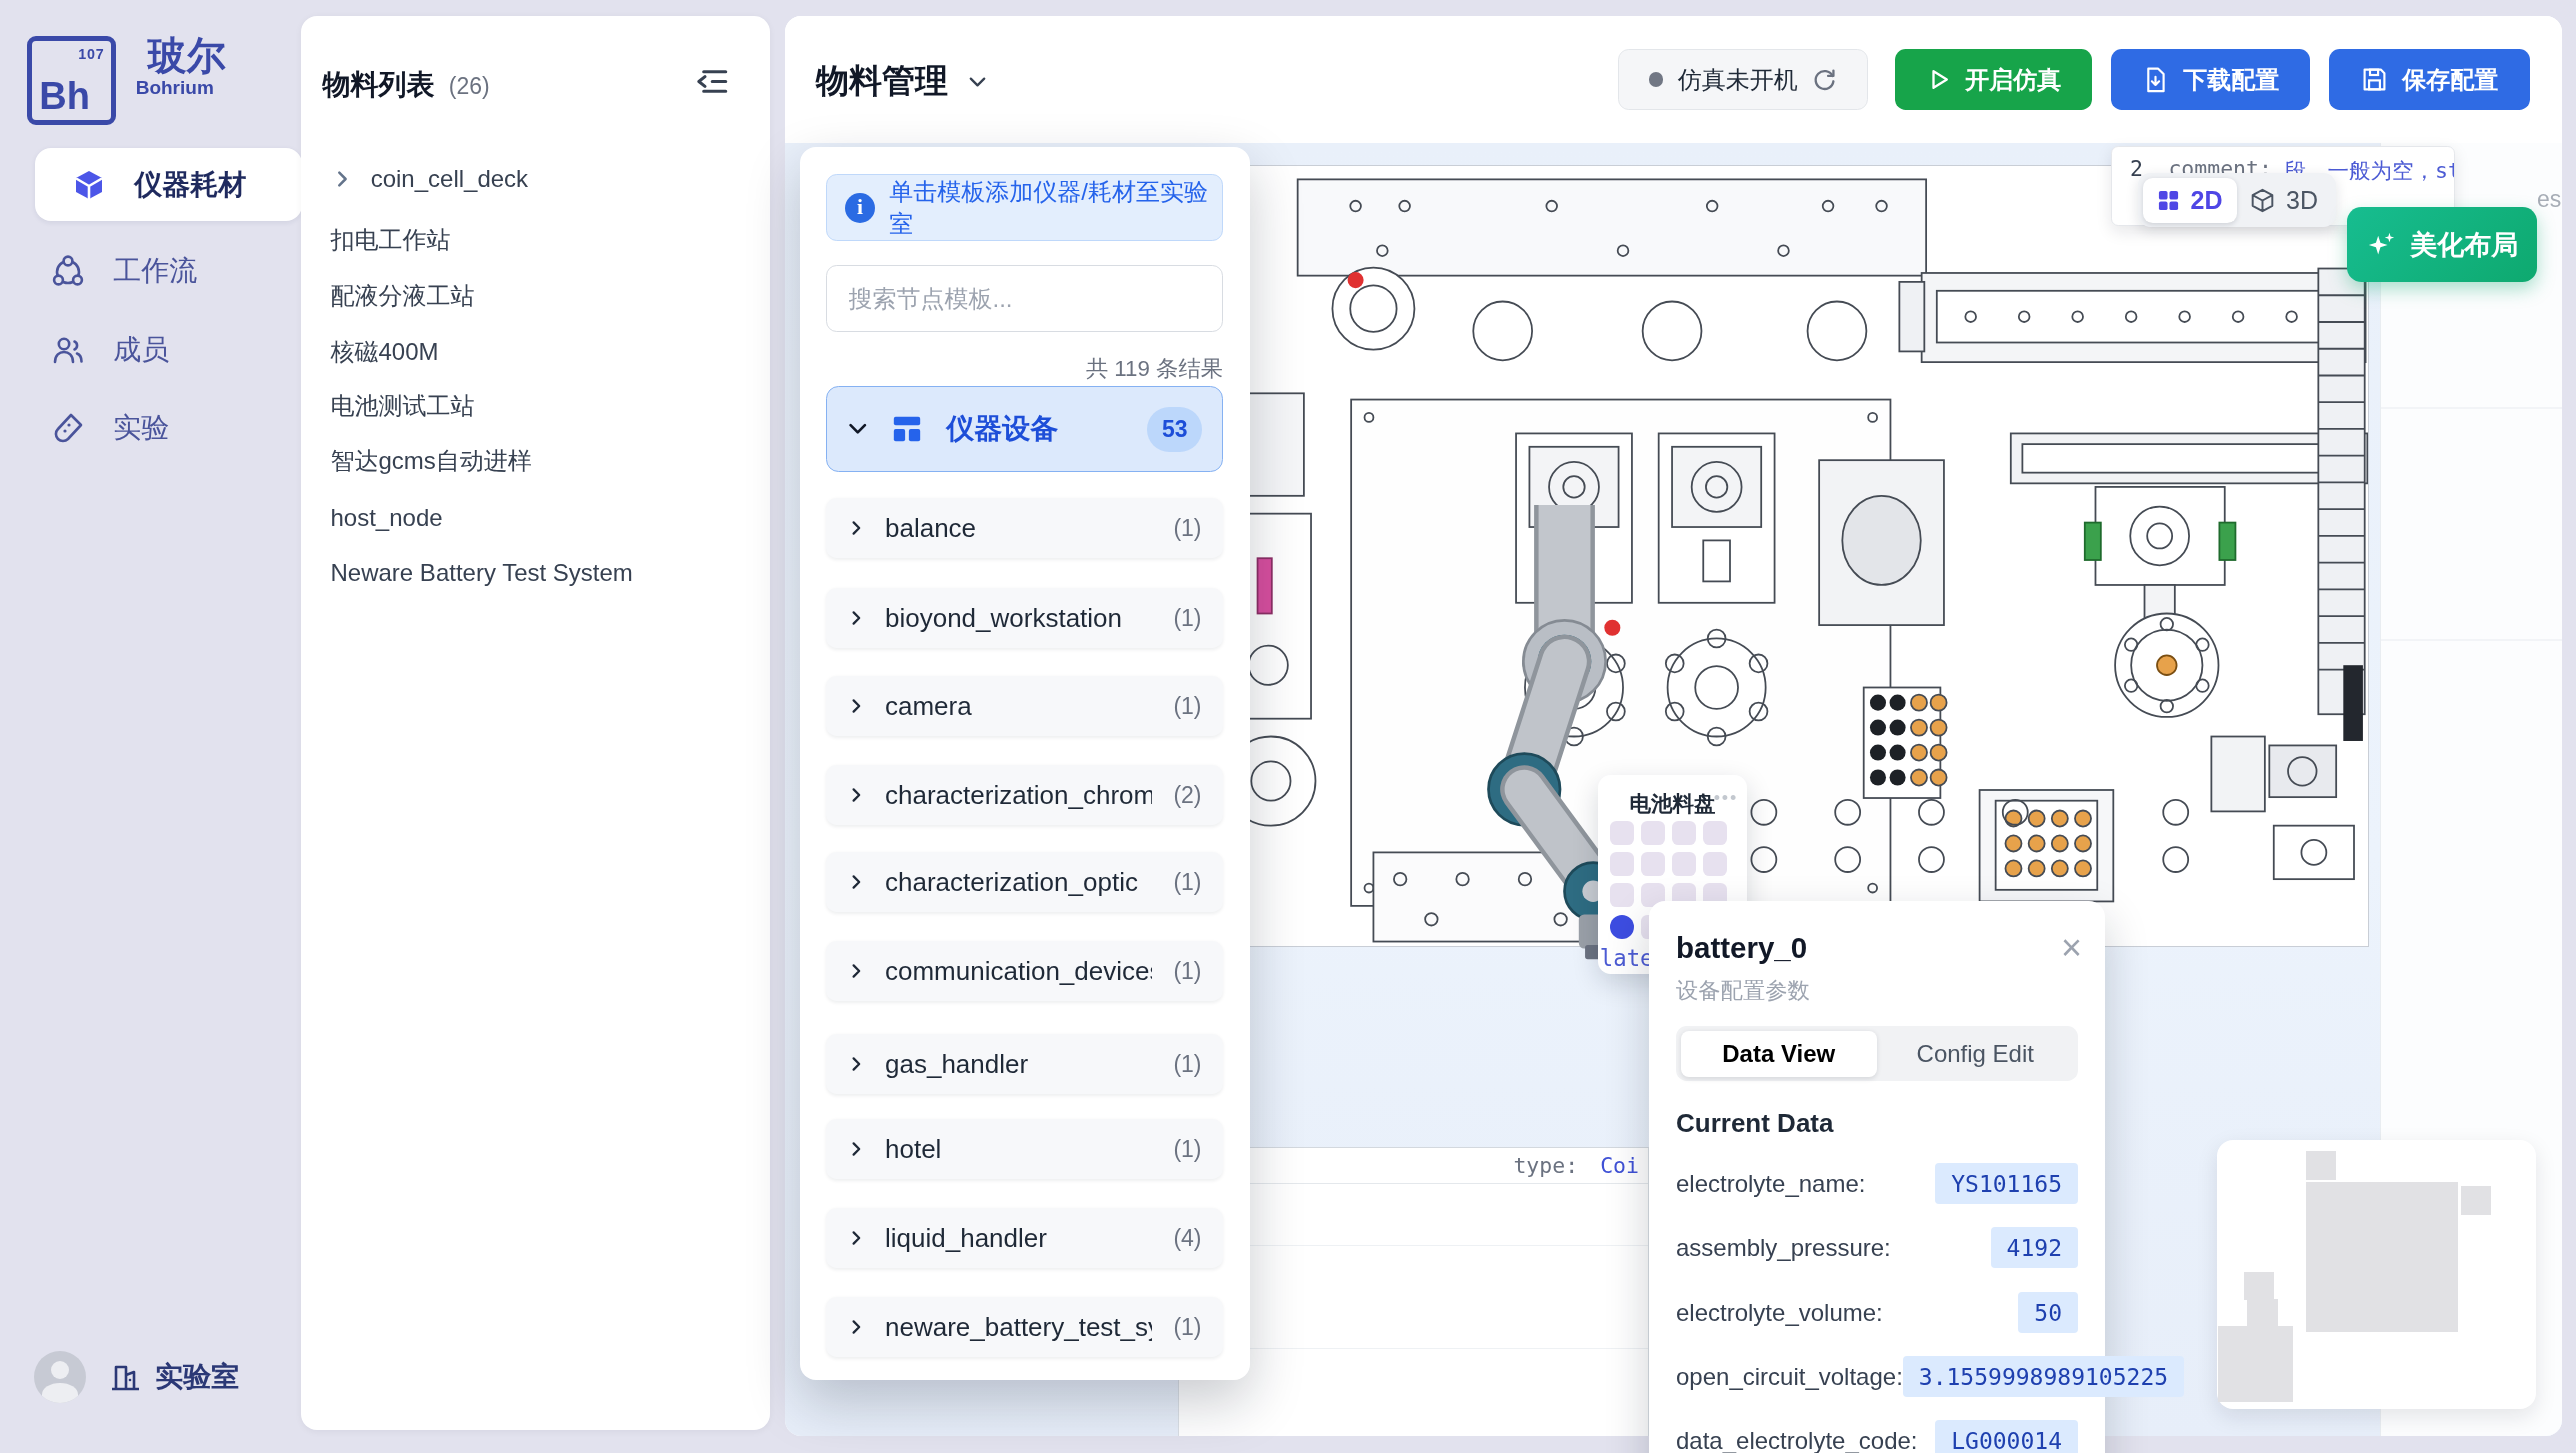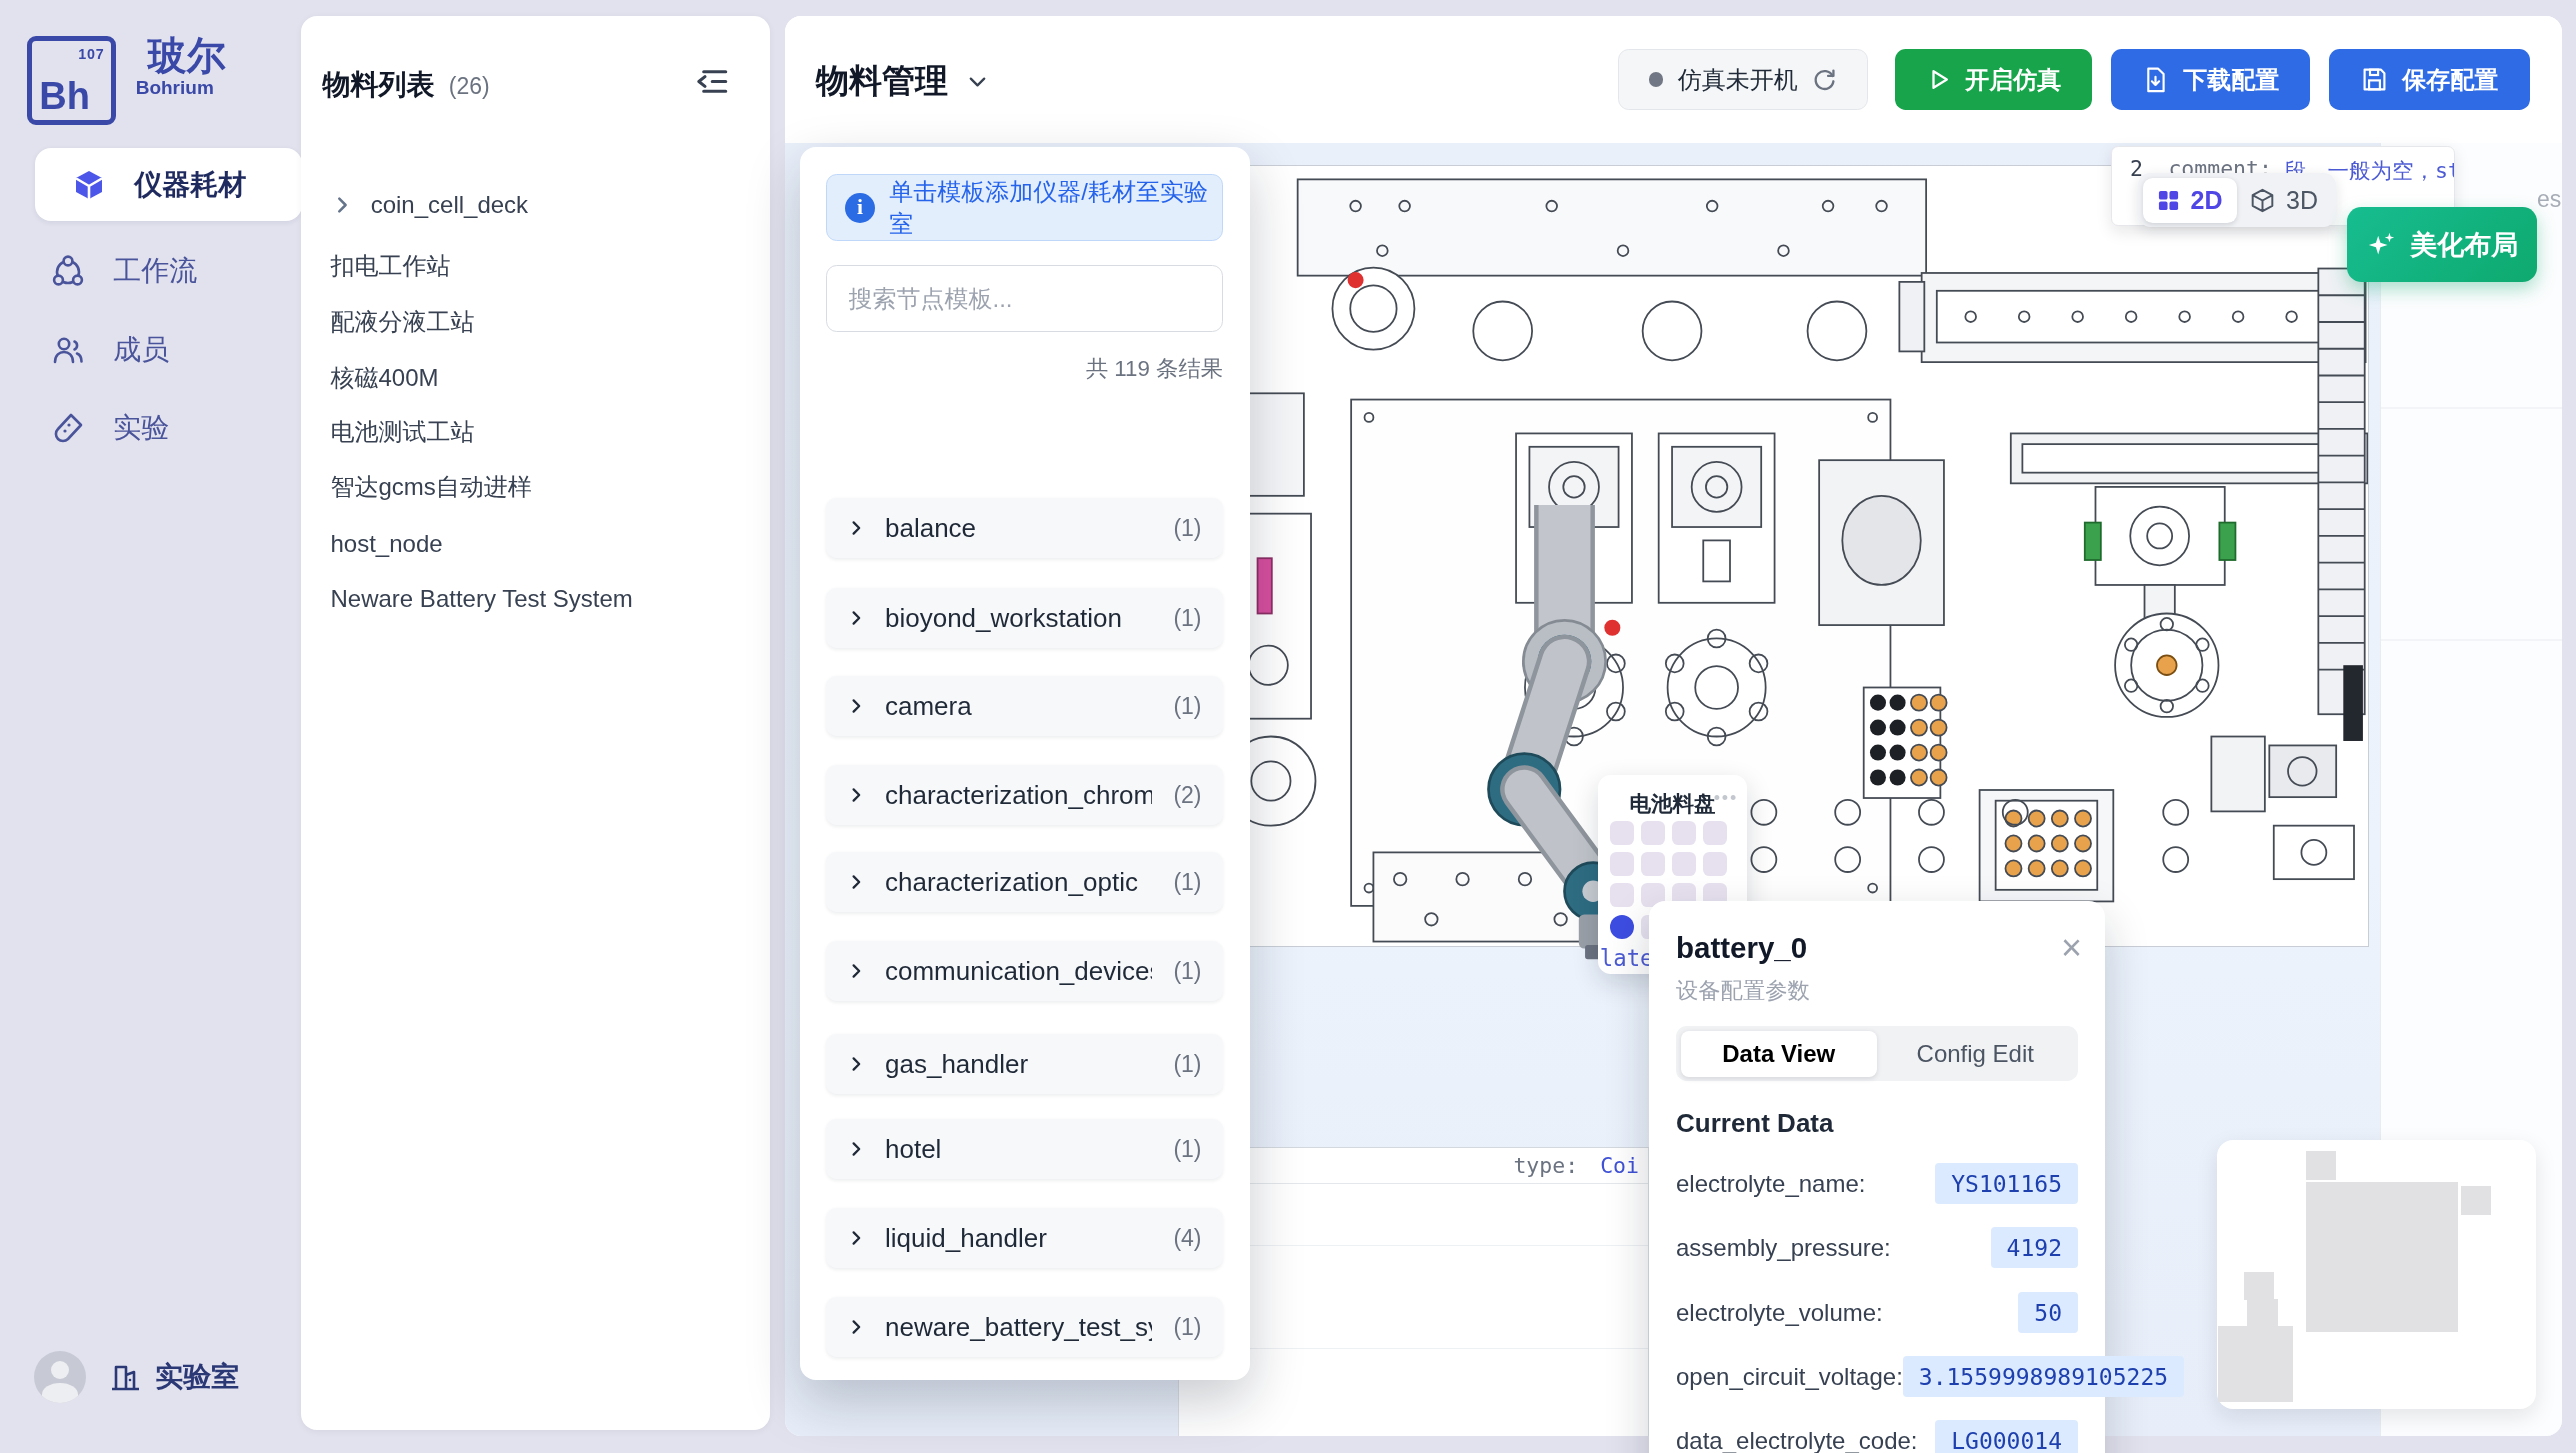--- a/index.html
+++ b/index.html
@@ -29,21 +29,21 @@
   .foot-label{font-size:28px;font-weight:700;color:#2B3876;display:flex;align-items:center;gap:14.3px;}
 
   
   .mat-card{left:301px;top:16px;width:469px;height:1414px;background:#fff;border-radius:16px;
             box-shadow:0 1.8px 7.2px rgba(15,23,42,.05);}
   .mat-head{position:absolute;left:21.5px;top:50px;display:flex;align-items:baseline;gap:14.3px;}
   .mat-title{font-size:28px;font-weight:700;color:#111827;}
   .mat-count{font-size:23px;color:#6B7280;}
   .collapse-btn{position:absolute;left:393px;top:46px;width:39px;height:39px;cursor:pointer;}
   .mat-row{position:absolute;left:0;width:100%;height:39px;display:flex;align-items:center;
-           font-size:24px;color:#374151;cursor:pointer;margin-top:26px;}
+           font-size:24px;color:#374151;cursor:pointer;}
   .mat-row .txt{padding-left:29.5px;}
   .mat-row.haschev .txt{padding-left:0;}
   .mat-chev{margin-left:32px;margin-right:19.7px;width:18px;height:18px;}
 
   
   .canvas-card{left:785px;top:16px;width:1777px;height:1420px;background:#fff;border-radius:16px;overflow:hidden;}
   .canvas-bg{position:absolute;left:0;top:127px;right:0;bottom:0;
              background:linear-gradient(180deg,#E9F0FA 0%,#ECF3FC 55%,#E7EEF9 100%);}
   .c-head{position:absolute;left:0;top:0;width:100%;height:127px;background:#fff;}
   .c-title{position:absolute;left:31px;top:43px;font-size:33px;font-weight:700;color:#111827;
@@ -572,20 +572,32 @@
   </div>
 
   <div class="abs tpl">
     <div class="tpl-banner">
       <span class="info-ic">i</span>
       <span>单击模板添加仪器/耗材至实验室</span>
     </div>
     <input class="tpl-search" value="" placeholder="搜索节点模板..." style="">
     <div class="tpl-count">共 119 条结果</div>
 
+    <div class="tpl-cat">
+      <svg width="21.5" height="21.5" viewBox="0 0 24 24">
+        <path d="M4 8l8 8 8-8" fill="none" stroke="#111827" stroke-width="3" stroke-linecap="round" stroke-linejoin="round"></path>
+      </svg>
+      <svg width="32" height="32" viewBox="0 0 34 34">
+        <rect x="3" y="4" width="28" height="9" rx="2" fill="#2563EB"></rect>
+        <rect x="3" y="17" width="12" height="13" rx="2" fill="#2563EB"></rect>
+        <rect x="19" y="17" width="12" height="13" rx="2" fill="#2563EB"></rect>
+      </svg>
+      <span class="lbl">仪器设备</span>
+      <span class="badge">53</span>
+    </div>
 
     <div class="tpl-item" style="top:351px;">
       <svg class="chev" viewBox="0 0 20 20">
           <path d="M7 3l7 7-7 7" fill="none" stroke="#1F2937" stroke-width="2.8" stroke-linecap="round" stroke-linejoin="round"></path>
         </svg>
       <span class="lbl">balance</span>
       <span class="cnt">(1)</span>
     </div>
     <div class="tpl-item" style="top:441px;">
       <svg class="chev" viewBox="0 0 20 20">

